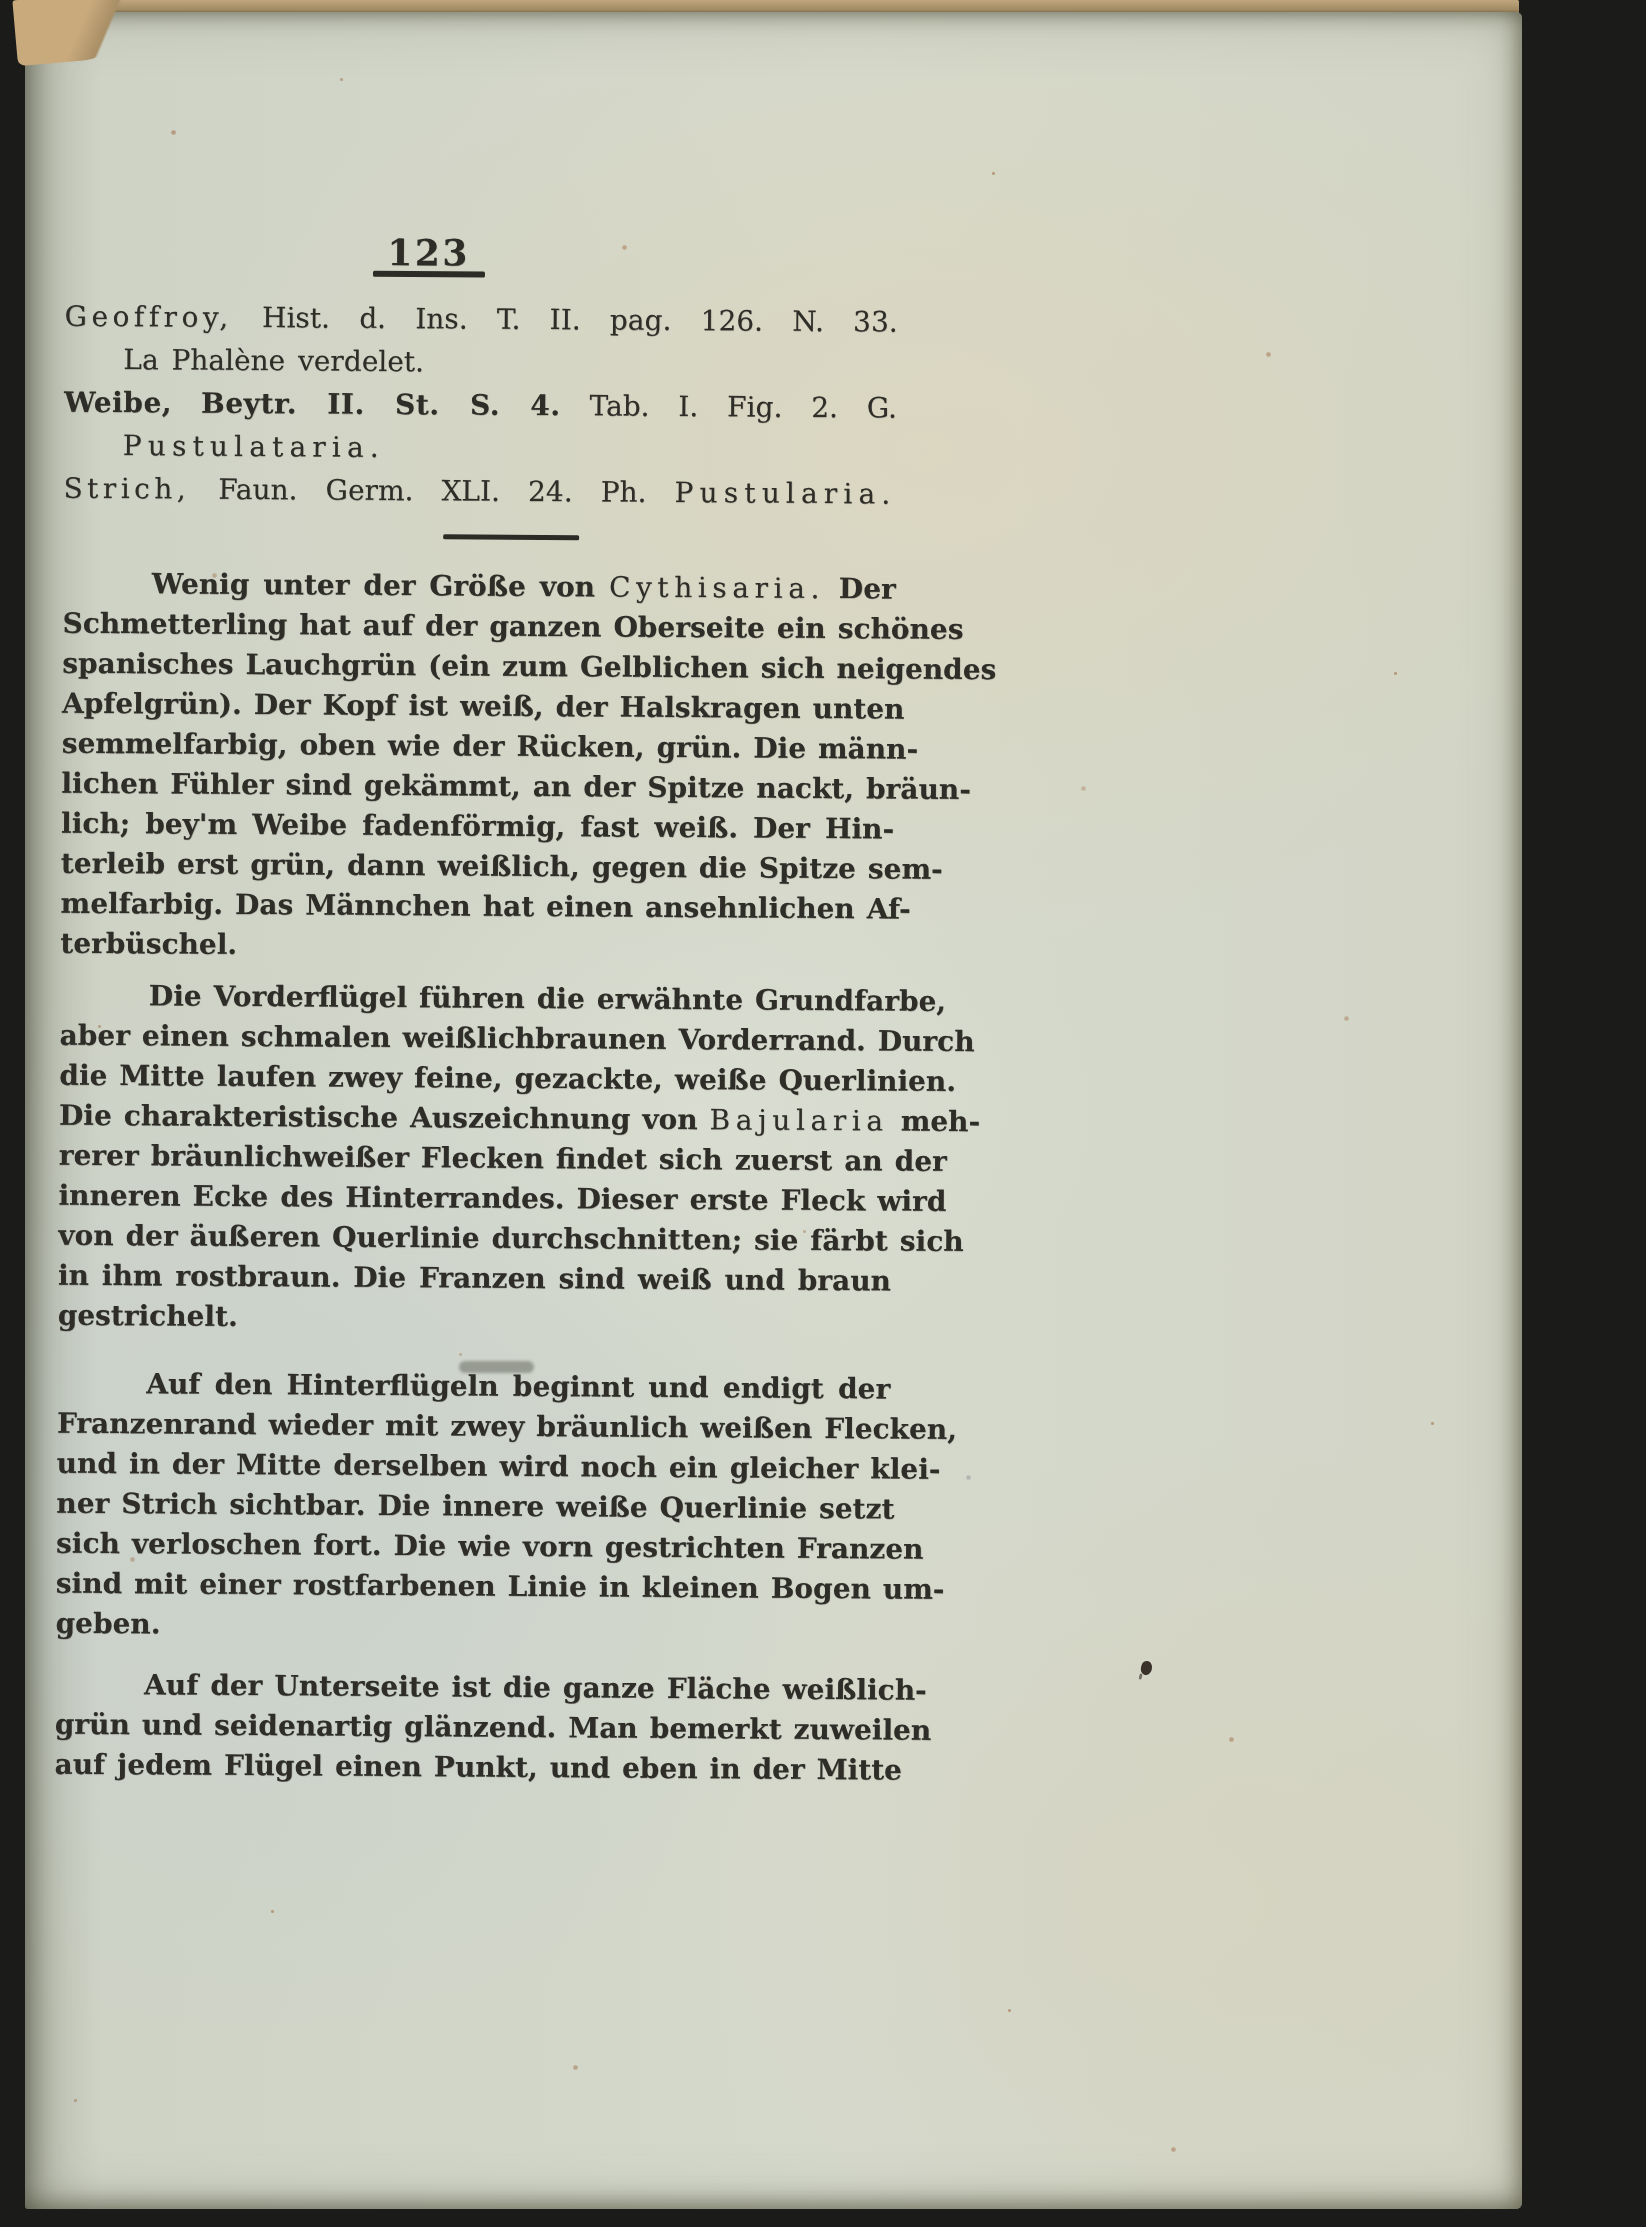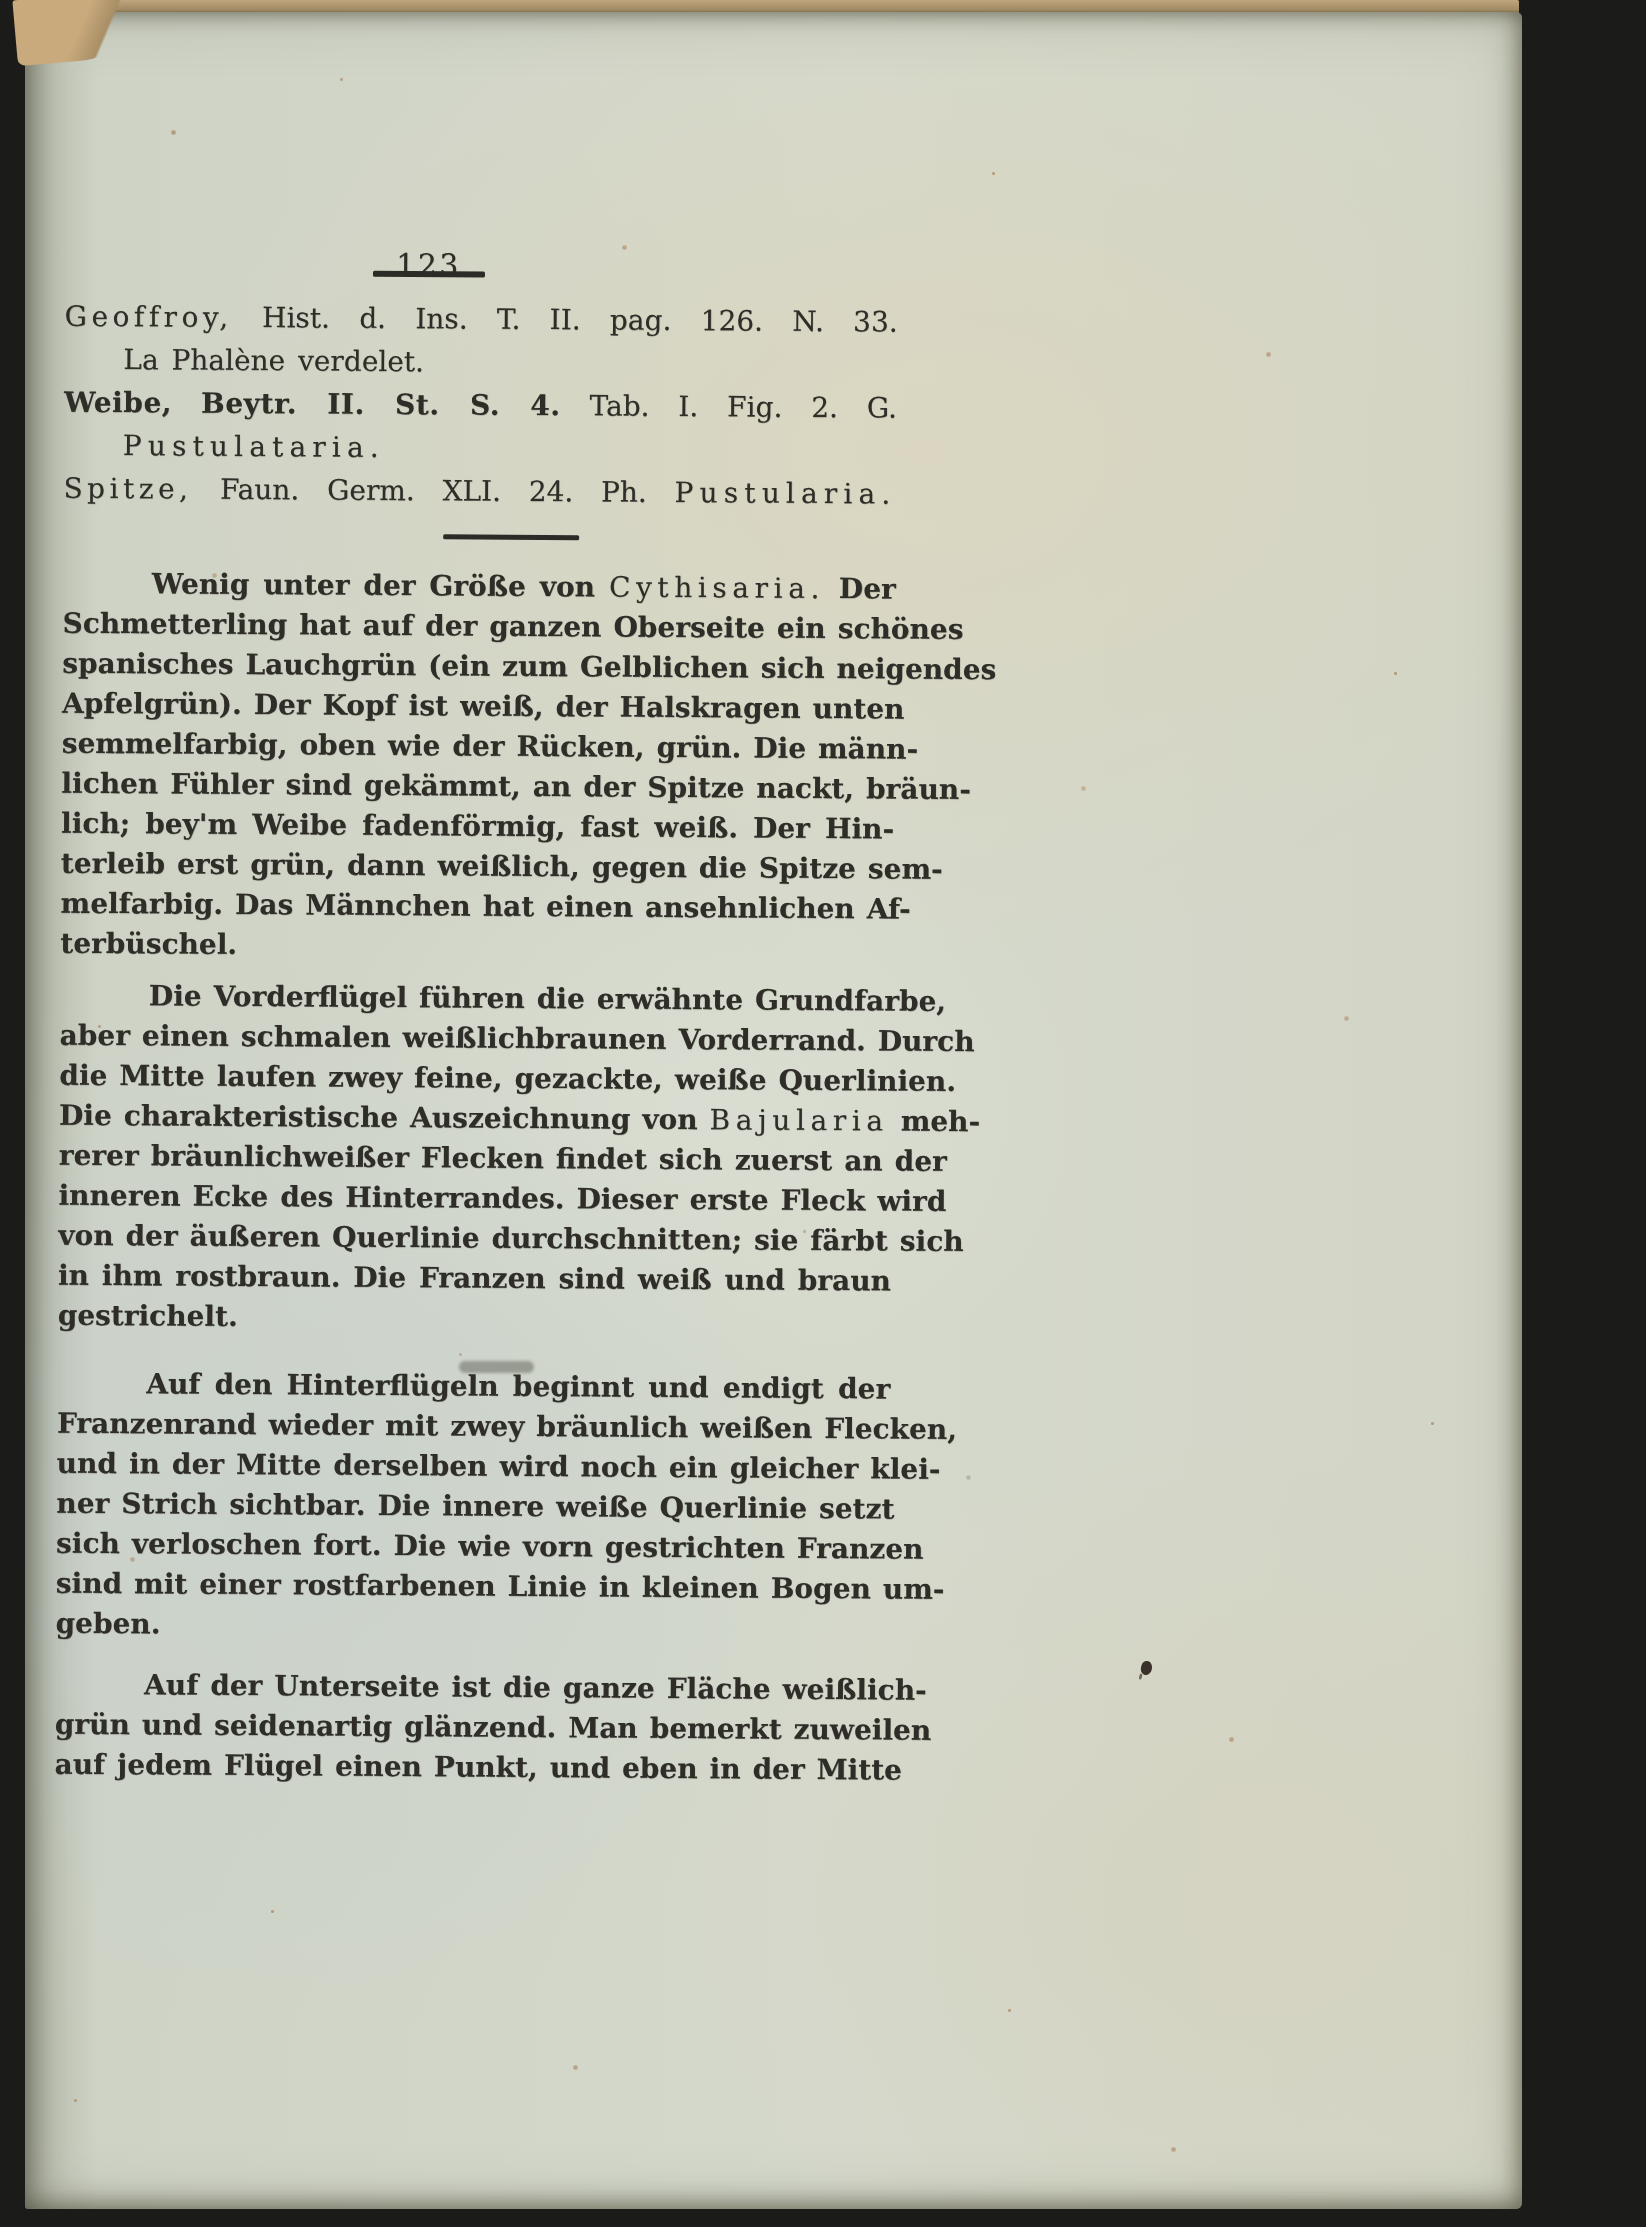--- a/index.html
+++ b/index.html
@@ -68,23 +68,23 @@
   }
   .content {
     position: absolute; left: 0; top: 0; width: 1646px; height: 2227px;
     transform: rotate(0.4deg);
     transform-origin: 50% 38%;
     color: #2e2d28;
     text-shadow: 0.3px 0.5px 0.7px rgba(46,44,38,0.45);
     z-index: 4;
   }
   .pagenum {
-    position: absolute; top: 250px; left: 367px; width: 115px;
+    position: absolute; top: 234px; left: 367px; width: 115px;
     text-align: center;
-    font-weight: 400; font-size: 30px; letter-spacing: 2.5px;
+    font-weight: 700; font-size: 36px; letter-spacing: 2.5px;
   }
   .pagenum-rule {
     position: absolute; top: 274px; left: 369px; width: 112px; height: 5.7px;
     background: #2c2b26; border-radius: 1.6px;
   }
   .citations {
     position: absolute; left: 61px; top: 300px; width: 833px;
     font-size: 28px; line-height: 43px;
   }
   .cit {
@@ -146,21 +146,21 @@
 <div class="content">
 
   <div class="pagenum">123</div>
   <div class="pagenum-rule"></div>
 
   <div class="citations">
     <div class="cit"><span class="sp-name">Geoffroy,</span> <span>Hist. d. Ins. T. II. pag. 126. N. 33.</span></div>
     <div class="cit indent"><span>La Phalène verdelet.</span></div>
     <div class="cit"><span class="frak-inline sp-name">Weibe,</span> <span class="frak-inline">Beytr. II. St. S. 4.</span> <span>Tab. I. Fig. 2. G.</span></div>
     <div class="cit indent"><span class="sp-wide">Pustulataria.</span></div>
-    <div class="cit"><span class="sp-name">Spitze,</span> <span>Faun. Germ. XLI. 24. Ph.</span> <span class="sp-wide">Pustularia.</span></div>
+    <div class="cit"><span class="sp-name">Strich,</span> <span>Faun. Germ. XLI. 24. Ph.</span> <span class="sp-wide">Pustularia.</span></div>
   </div>
 
   <div class="sep-rule"></div>
 
   <div class="bodytext">
 
     <div class="para">
       <div class="bl firstline"><span>Wenig unter der Größe von </span><span class="antiqua">Cythisaria.</span><span>  Der</span></div>
       <div class="bl">Schmetterling hat auf der ganzen Oberseite ein schönes</div>
       <div class="bl">spanisches Lauchgrün (ein zum Gelblichen sich neigendes</div>

